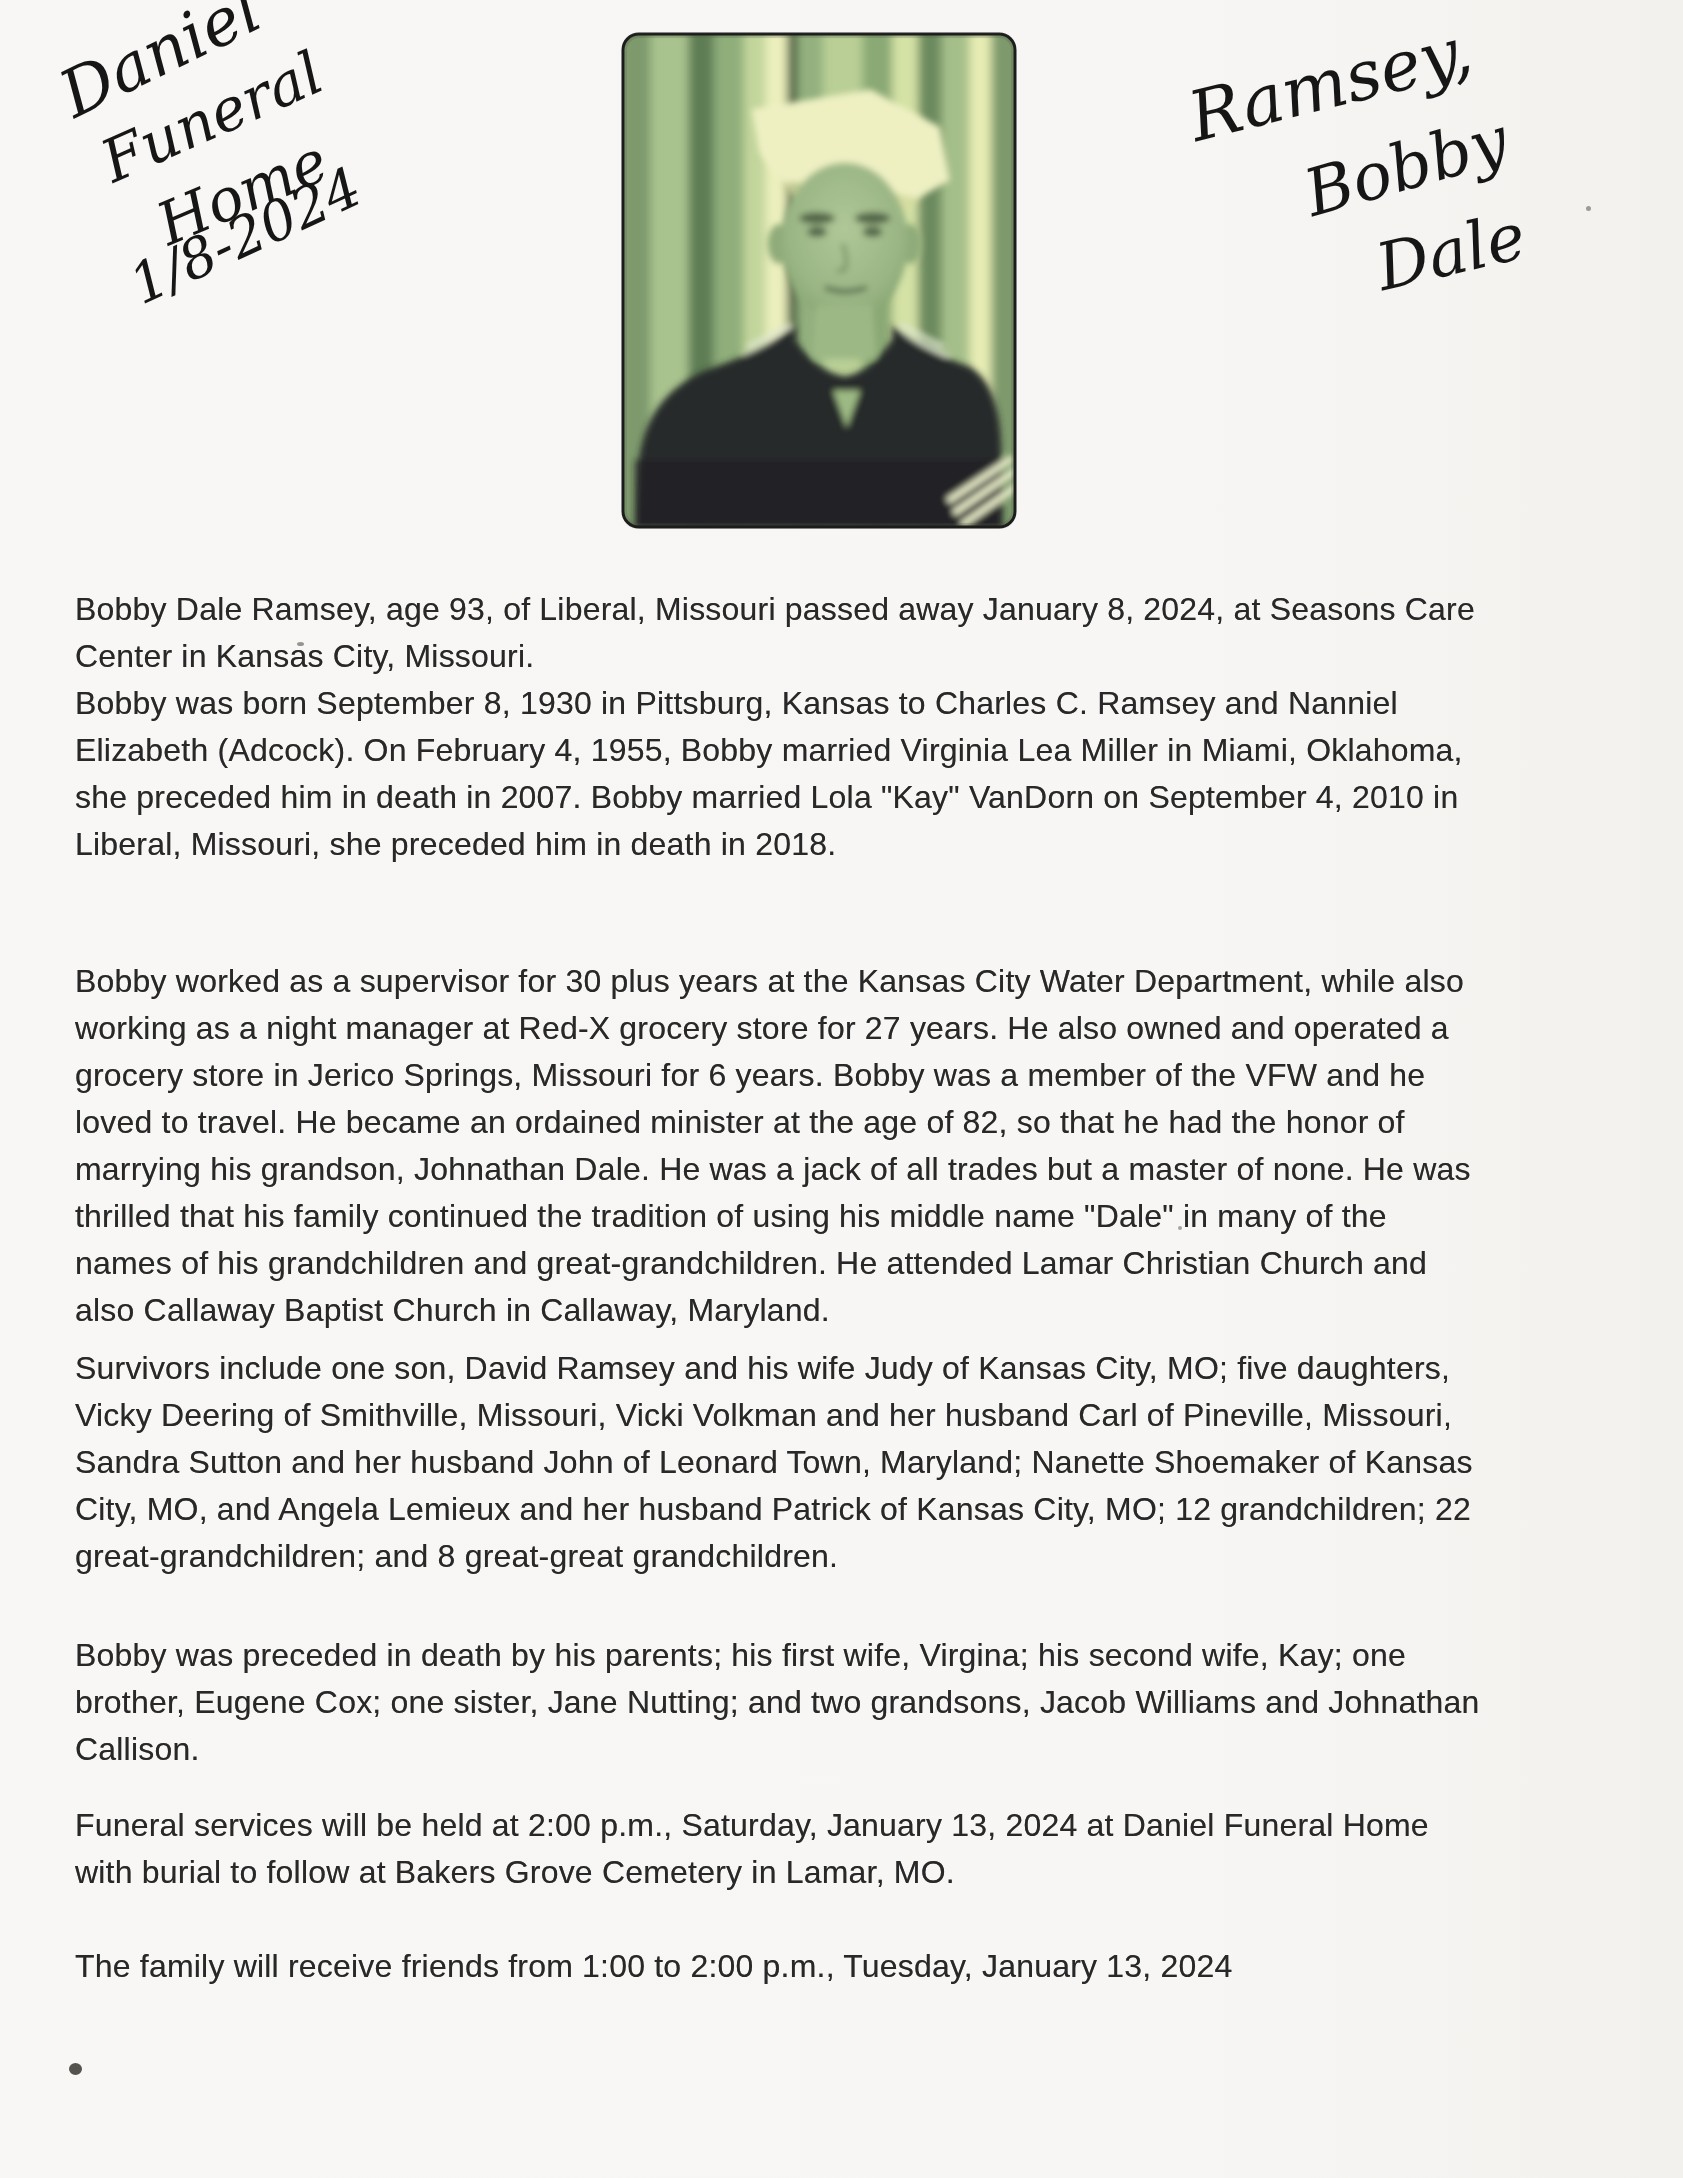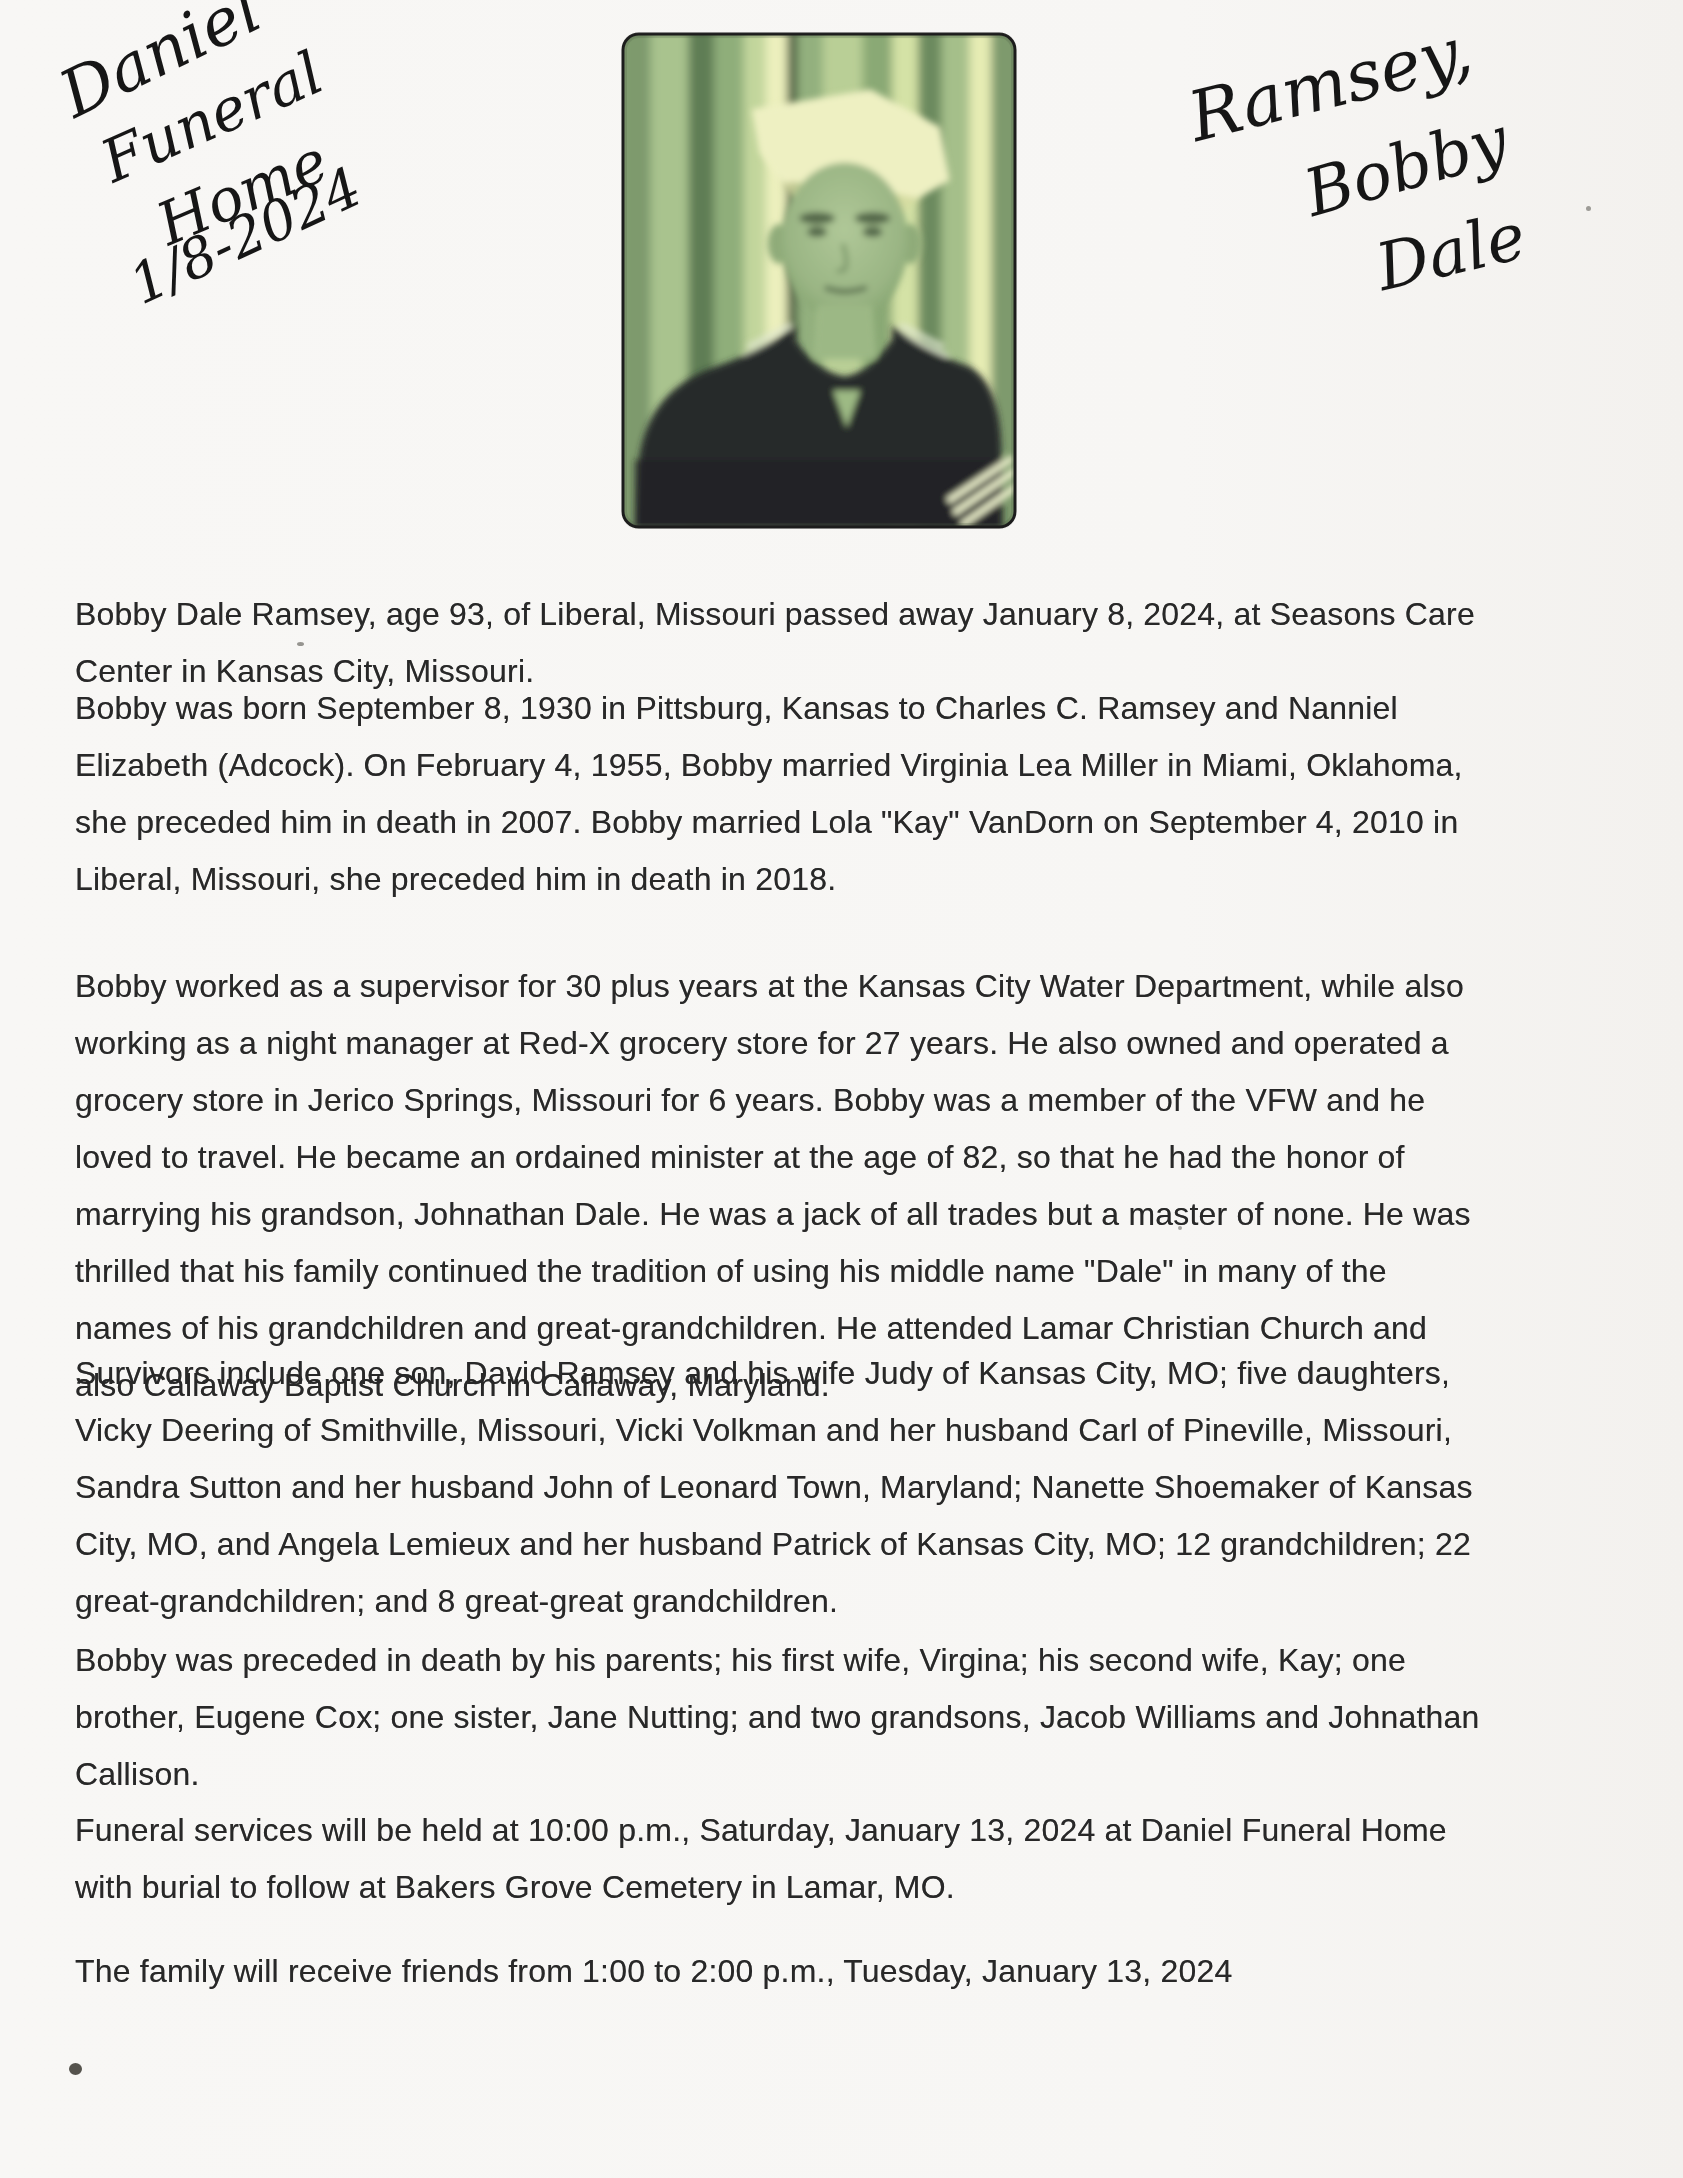--- a/index.html
+++ b/index.html
@@ -3,21 +3,21 @@
 <meta charset="utf-8">
 <style>
   html,body{margin:0;padding:0;}
   body{width:1683px;height:2178px;background:#e9e7e3;font-family:"Liberation Sans",sans-serif;}
   .page{position:relative;width:1683px;height:2178px;background:
         linear-gradient(90deg,#f8f7f5 0%,#f7f6f4 70%,#f3f1ee 100%);overflow:hidden;}
 
   
   .para{position:absolute;left:75px;width:1584px;
         font-family:"Liberation Sans",sans-serif;
-        font-size:32px;line-height:57px;letter-spacing:0.2px;
+        font-size:32px;line-height:47px;letter-spacing:0.2px;
         color:#282828;white-space:pre-line;
         text-shadow:0 0 0.6px rgba(40,40,40,.55);}
 
   
   .hw{position:absolute;font-family:"DejaVu Serif",serif;font-style:italic;
       color:#161616;white-space:nowrap;transform-origin:left bottom;}
 
   
   .photo{position:absolute;left:621px;top:32px;width:396px;height:497px;}
   .photo svg{display:block;}
@@ -146,21 +146,21 @@
 names of his grandchildren and great-grandchildren. He attended Lamar Christian Church and
 also Callaway Baptist Church in Callaway, Maryland.</p>
     <p class="para" style="top:1313px">Survivors include one son, David Ramsey and his wife Judy of Kansas City, MO; five daughters,
 Vicky Deering of Smithville, Missouri, Vicki Volkman and her husband Carl of Pineville, Missouri,
 Sandra Sutton and her husband John of Leonard Town, Maryland; Nanette Shoemaker of Kansas
 City, MO, and Angela Lemieux and her husband Patrick of Kansas City, MO; 12 grandchildren; 22
 great-grandchildren; and 8 great-great grandchildren.</p>
     <p class="para" style="top:1600px">Bobby was preceded in death by his parents; his first wife, Virgina; his second wife, Kay; one
 brother, Eugene Cox; one sister, Jane Nutting; and two grandsons, Jacob Williams and Johnathan
 Callison.</p>
-    <p class="para" style="top:1770px">Funeral services will be held at 10:00 p.m., Saturday, January 13, 2024 at Daniel Funeral Home
+    <p class="para" style="top:1770px">Funeral services will be held at 2:00 p.m., Saturday, January 13, 2024 at Daniel Funeral Home
 with burial to follow at Bakers Grove Cemetery in Lamar, MO.</p>
     <p class="para" style="top:1911px">The family will receive friends from 1:00 to 2:00 p.m., Tuesday, January 13, 2024</p>
   </div>
 
   <div class="speck" style="left:69px;top:2063px;width:13px;height:12px;"></div>
   <div class="speck" style="left:297px;top:642px;width:7px;height:4px;opacity:.6;"></div>
   <div class="speck" style="left:1178px;top:1226px;width:4px;height:4px;opacity:.5;"></div>
   <div class="speck" style="left:1586px;top:206px;width:5px;height:5px;opacity:.55;"></div>
 
 </div>

